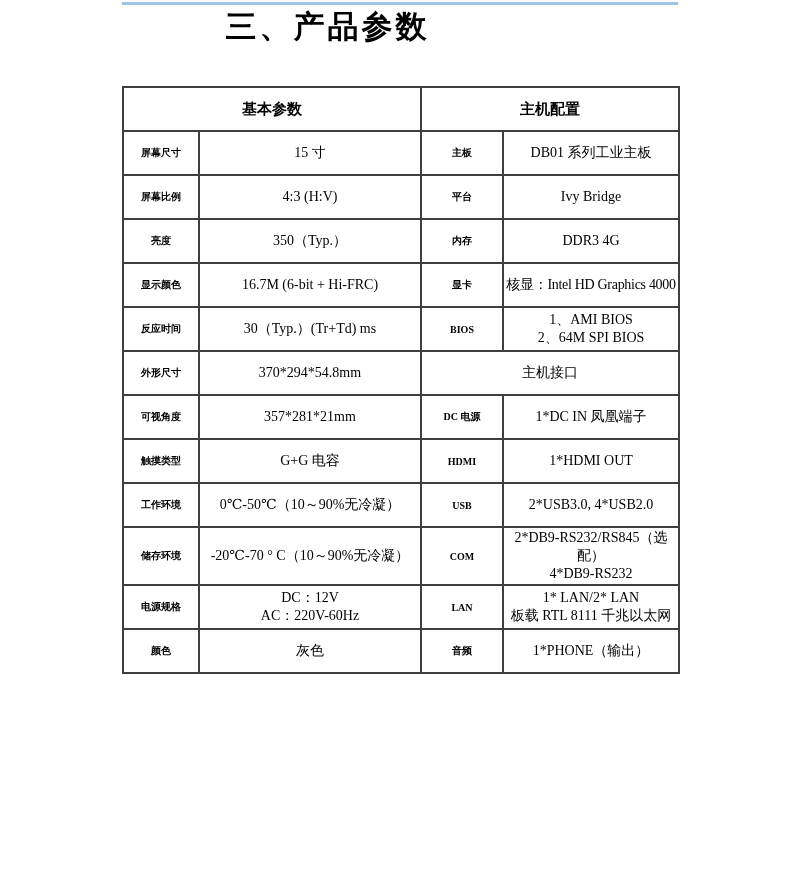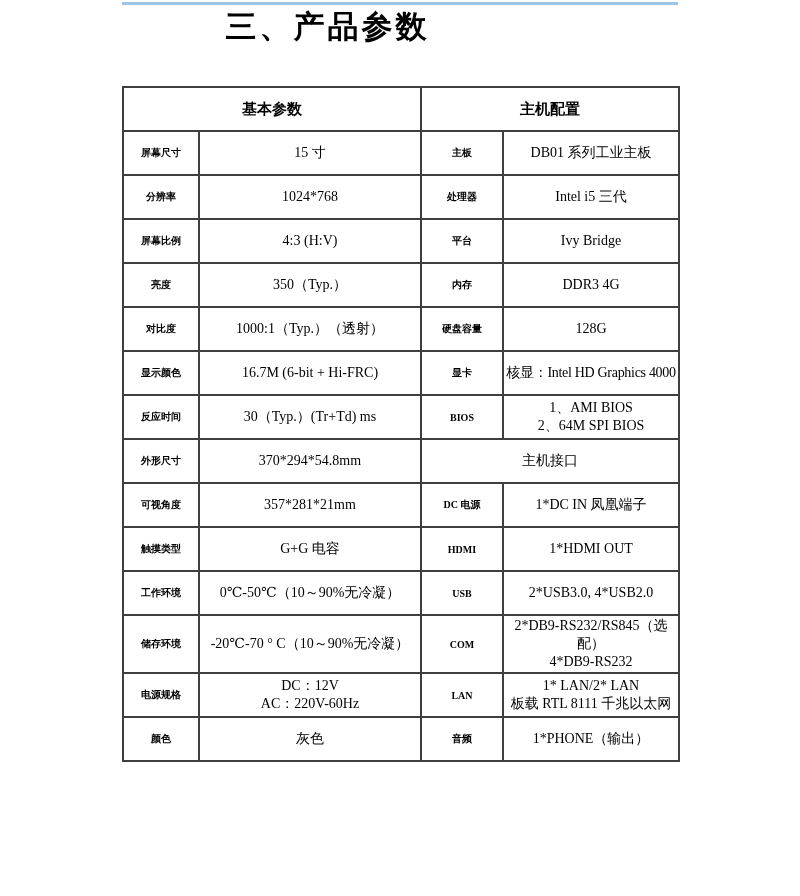--- a/index.html
+++ b/index.html
@@ -53,47 +53,35 @@
     <th colspan="2">主机配置</th>
   </tr>
 
   <tr>
     <td class="lab">屏幕尺寸</td>
     <td>15 寸</td>
     <td class="lab">主板</td>
     <td>DB01 系列工业主板</td>
   </tr>
 
-  <tr>
-    <td class="lab">分辨率</td>
-    <td>1024*768</td>
-    <td class="lab">处理器</td>
-    <td>Intel  i5 三代</td>
-  </tr>
 
   <tr>
     <td class="lab">屏幕比例</td>
     <td>4:3 (H:V)</td>
     <td class="lab">平台</td>
     <td>Ivy Bridge</td>
   </tr>
 
   <tr>
     <td class="lab">亮度</td>
     <td>350（Typ.）</td>
     <td class="lab">内存</td>
     <td>DDR3 4G</td>
   </tr>
 
-  <tr>
-    <td class="lab">对比度</td>
-    <td>1000:1（Typ.）（透射）</td>
-    <td class="lab">硬盘容量</td>
-    <td>128G</td>
-  </tr>
 
   <tr>
     <td class="lab">显示颜色</td>
     <td>16.7M (6-bit + Hi-FRC)</td>
     <td class="lab">显卡</td>
     <td class="snug">核显：Intel HD Graphics 4000</td>
   </tr>
 
   <tr>
     <td class="lab">反应时间</td>

